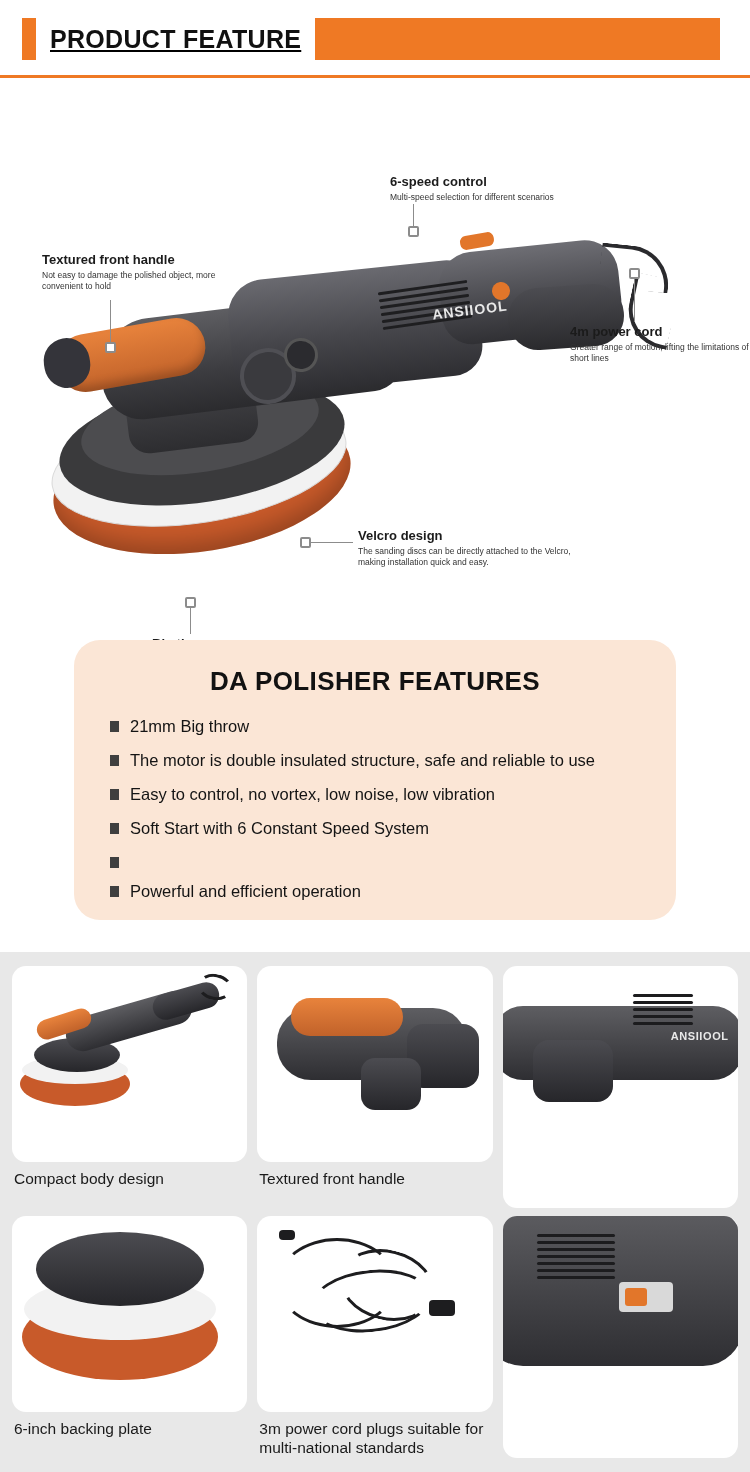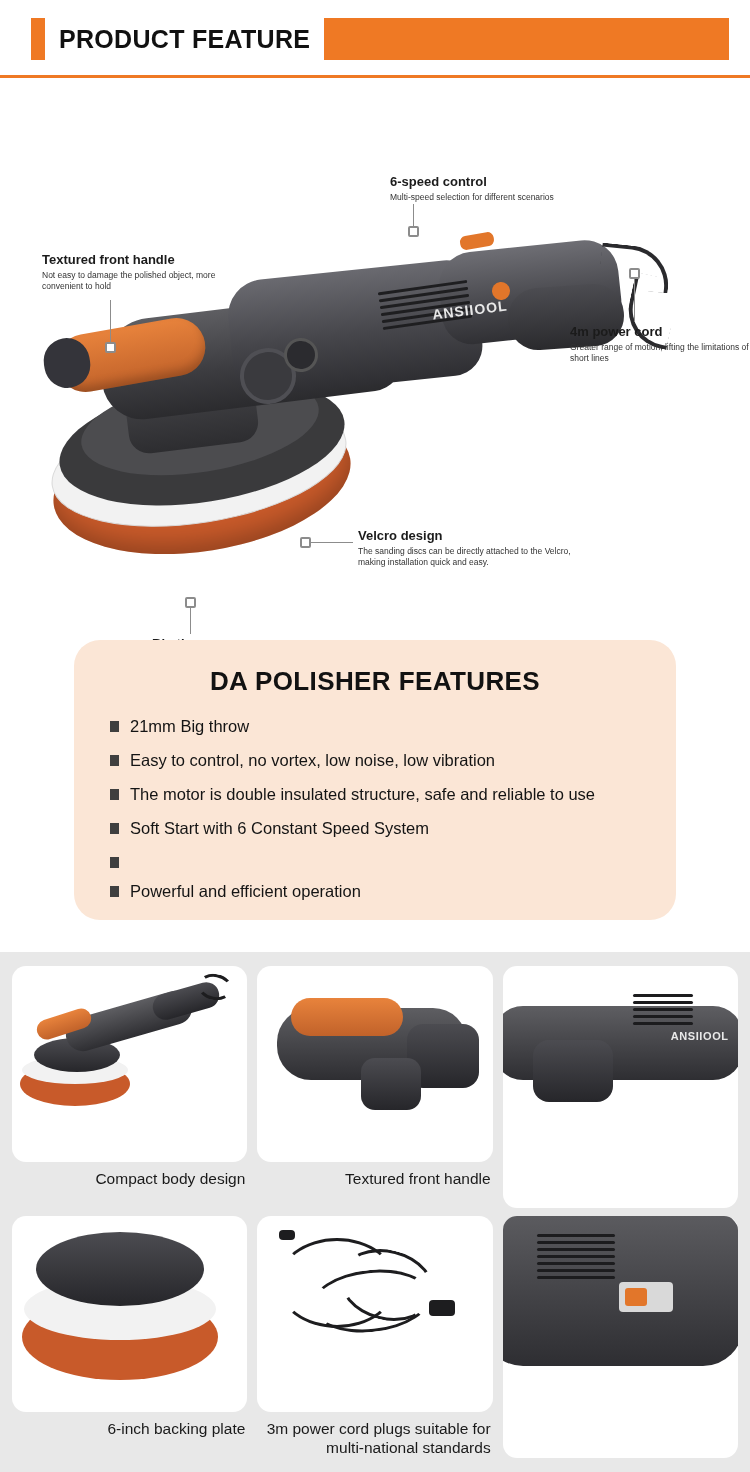--- a/index.html
+++ b/index.html
@@ -12,21 +12,22 @@
   }
   .page { position: relative; width: 750px; height: 1472px; background:#fff; }
 
   
   .header {
     position: relative;
     height: 78px;
     width: 750px;
     display: flex;
     align-items: center;
-    padding-left: 31px;
+    padding-left: 22px;
+    text-decoration: underline;
   }
   .header-bar-left {
     width: 14px; height: 42px; background: #ef7924; flex: 0 0 auto;
   }
   .header-gap { width: 10px; height: 42px; flex: 0 0 auto; }
   .header-title {
     font-size: 25px;
     font-weight: bold;
     color: #111;
     letter-spacing: 0.3px;
@@ -243,21 +244,21 @@
   .thumb {
     flex: 1 1 auto;
     background: #fff;
     border-radius: 14px;
     position: relative;
     overflow: hidden;
   }
   .caption {
     font-size: 15.5px;
     color: #1a1a1a;
-    text-align: right;
+    text-align: left;
     line-height: 19px;
     padding: 7px 2px 0 2px;
     min-height: 46px;
   }
 
   
   .t-pad {
     position: absolute; border-radius: 50%/50%; background: #c85a2a;
   }
   .t-body {
@@ -363,25 +364,25 @@
 
   <div class="features">
     <h2>DA POLISHER FEATURES</h2>
     <div class="feature-list">
       <div class="feature-item">
         <div class="feature-bullet"></div>
         <div class="feature-text">21mm Big throw</div>
       </div>
       <div class="feature-item">
         <div class="feature-bullet"></div>
+        <div class="feature-text">The motor is double insulated structure, safe and reliable to use</div>
+      </div>
+      <div class="feature-item">
+        <div class="feature-bullet"></div>
         <div class="feature-text">Easy to control, no vortex, low noise, low vibration</div>
-      </div>
-      <div class="feature-item">
-        <div class="feature-bullet"></div>
-        <div class="feature-text">The motor is double insulated structure, safe and reliable to use</div>
       </div>
       <div class="feature-item">
         <div class="feature-bullet"></div>
         <div class="feature-text">Soft Start with 6 Constant Speed System</div>
       </div>
       <div class="feature-item">
         <div class="feature-bullet"></div>
       </div>
       <div class="feature-item">
         <div class="feature-bullet"></div>

